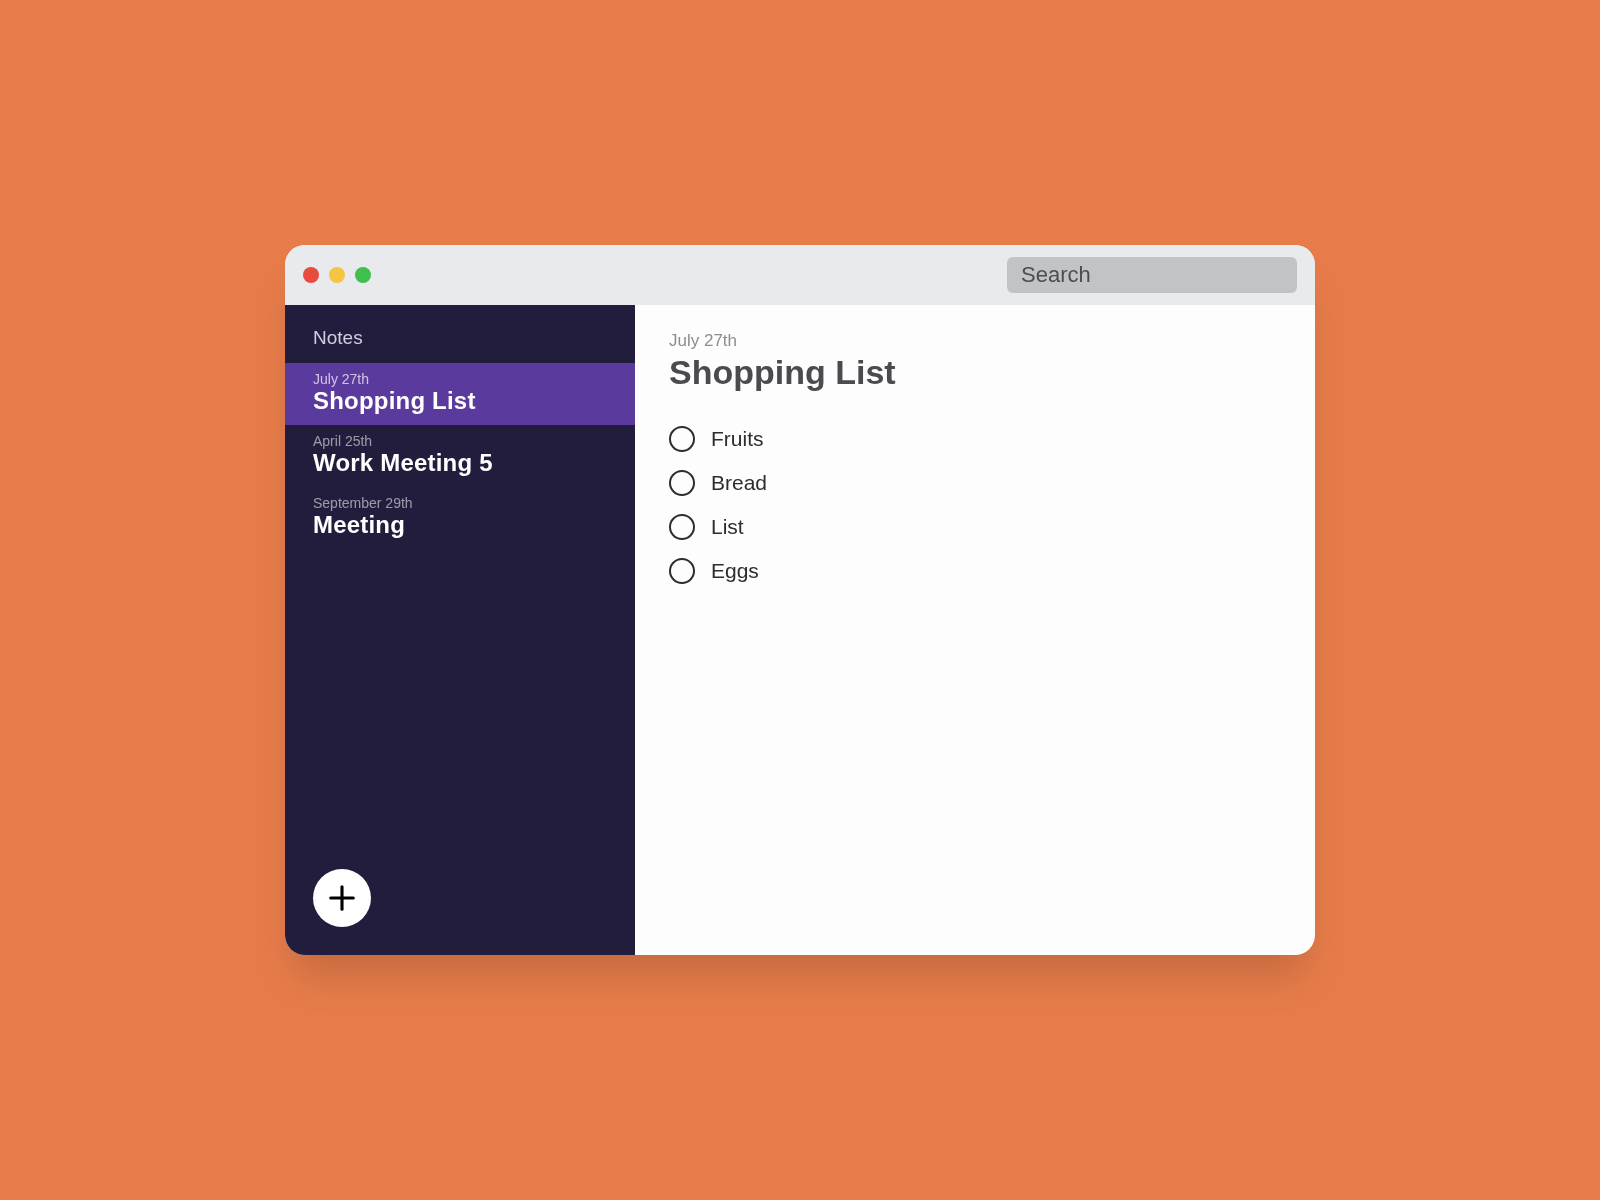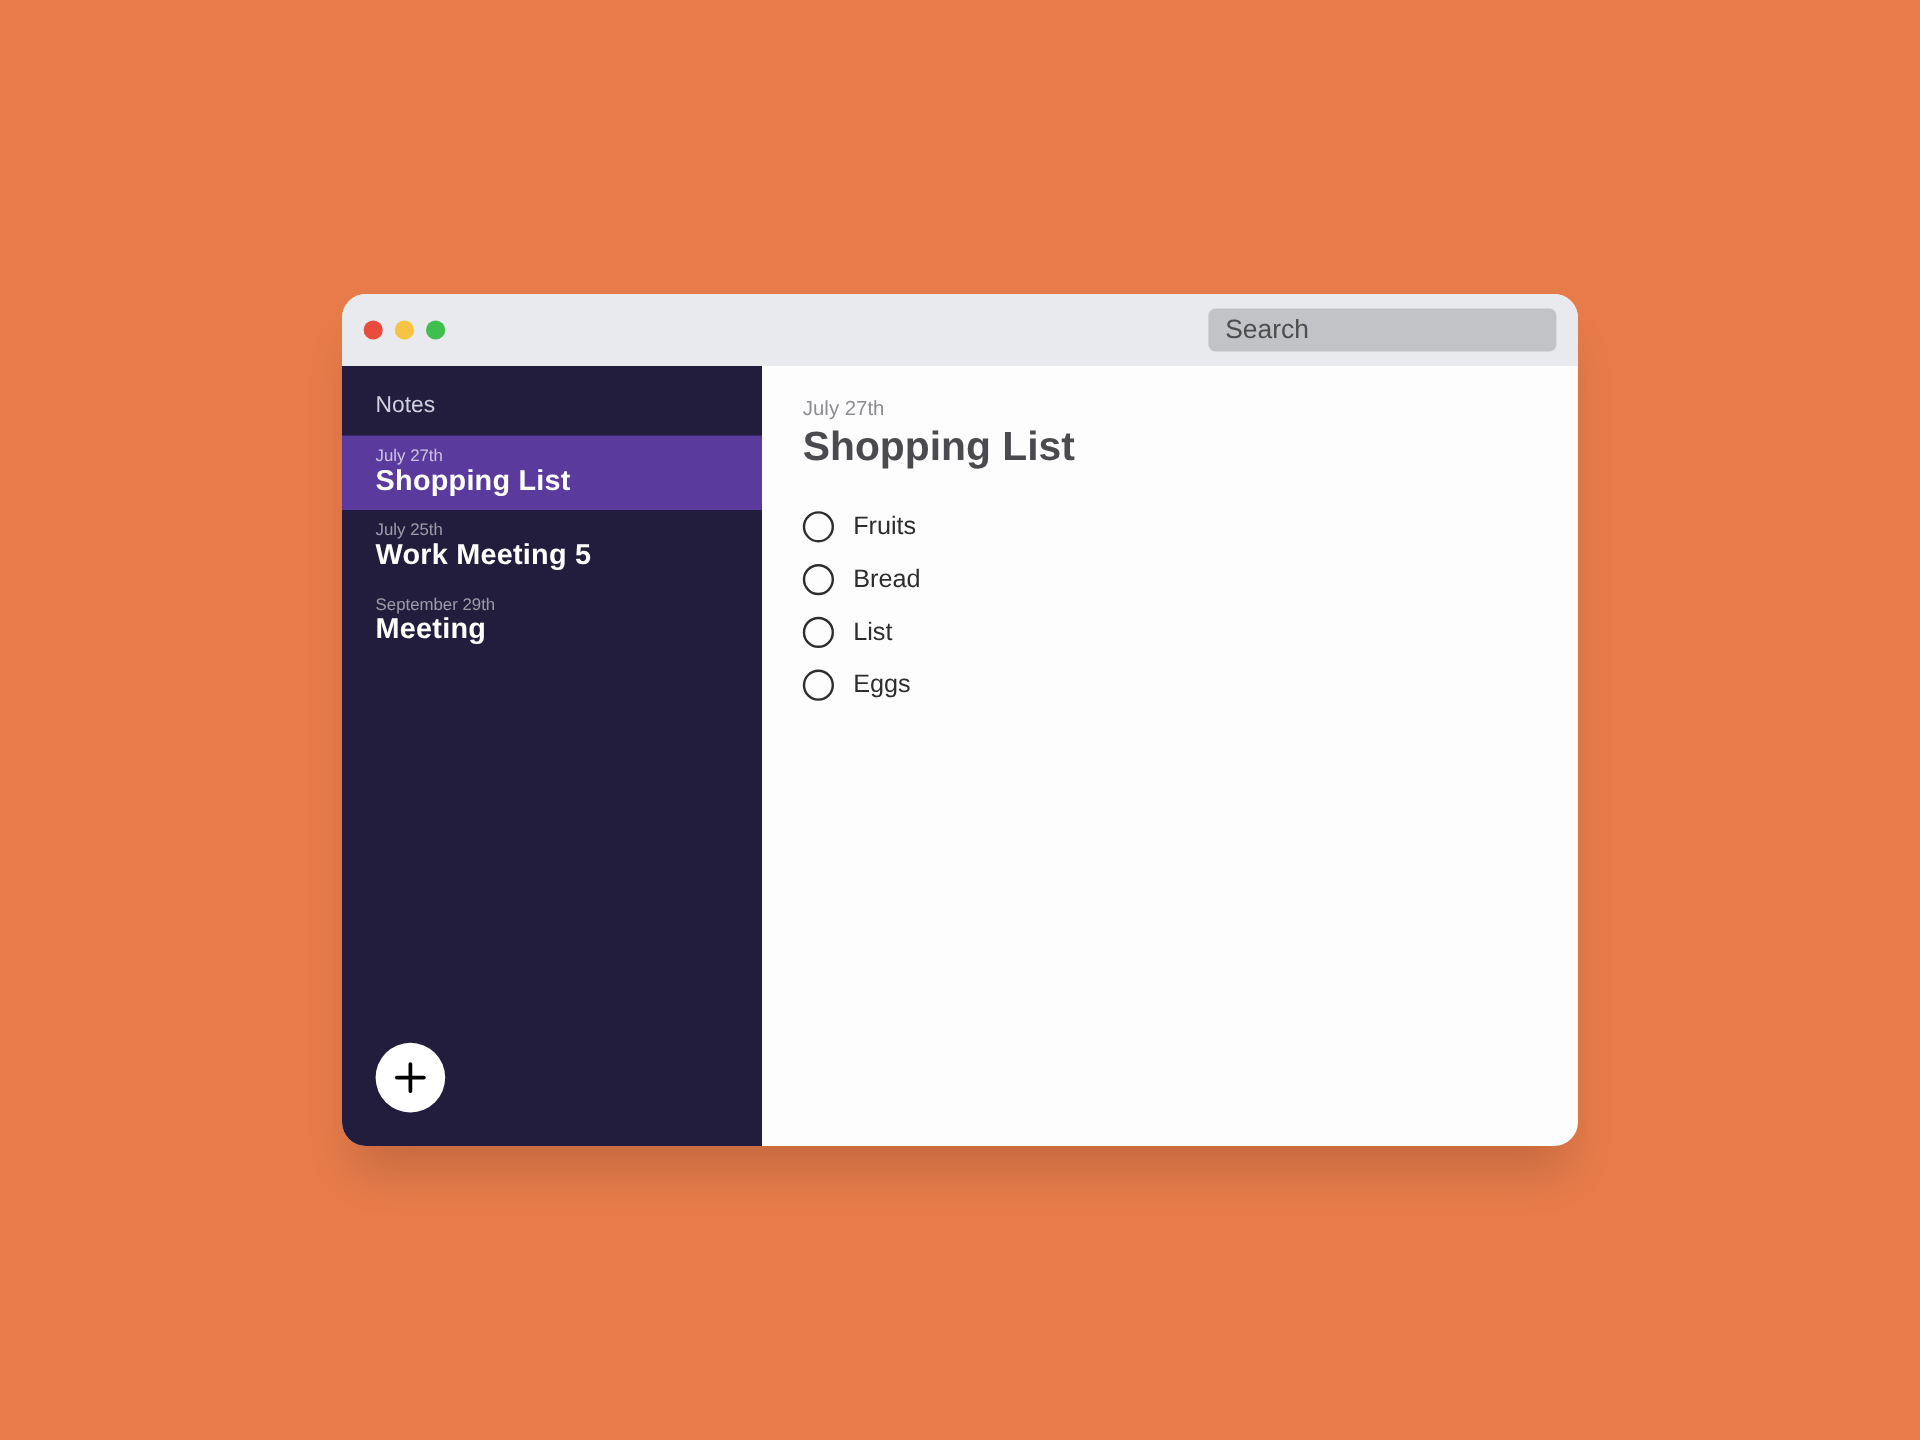--- a/index.html
+++ b/index.html
@@ -90,21 +90,21 @@
   <div class="body">
 
     <div class="sidebar">
       <div class="sidebar-title">Notes</div>
       <div id="note-list">
           <div class="note-item selected">
             <div class="date">July 27th</div>
             <div class="title">Shopping List</div>
           </div>
           <div class="note-item">
-            <div class="date">July 25th</div>
+            <div class="date">April 25th</div>
             <div class="title">Work Meeting 5</div>
           </div>
           <div class="note-item">
             <div class="date">September 29th</div>
             <div class="title">Meeting</div>
           </div>
         </div>
       <div class="add-btn">
         <svg viewBox="0 0 24 24">
           <line x1="12" y1="3" x2="12" y2="21" stroke="#000" stroke-width="2.5" stroke-linecap="round"></line>

